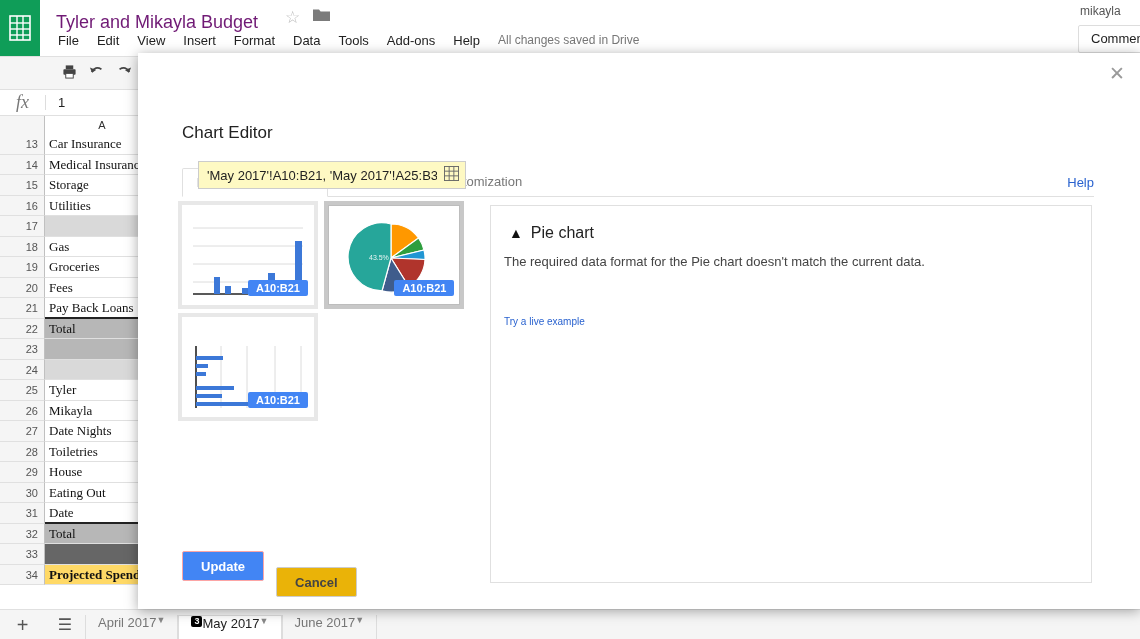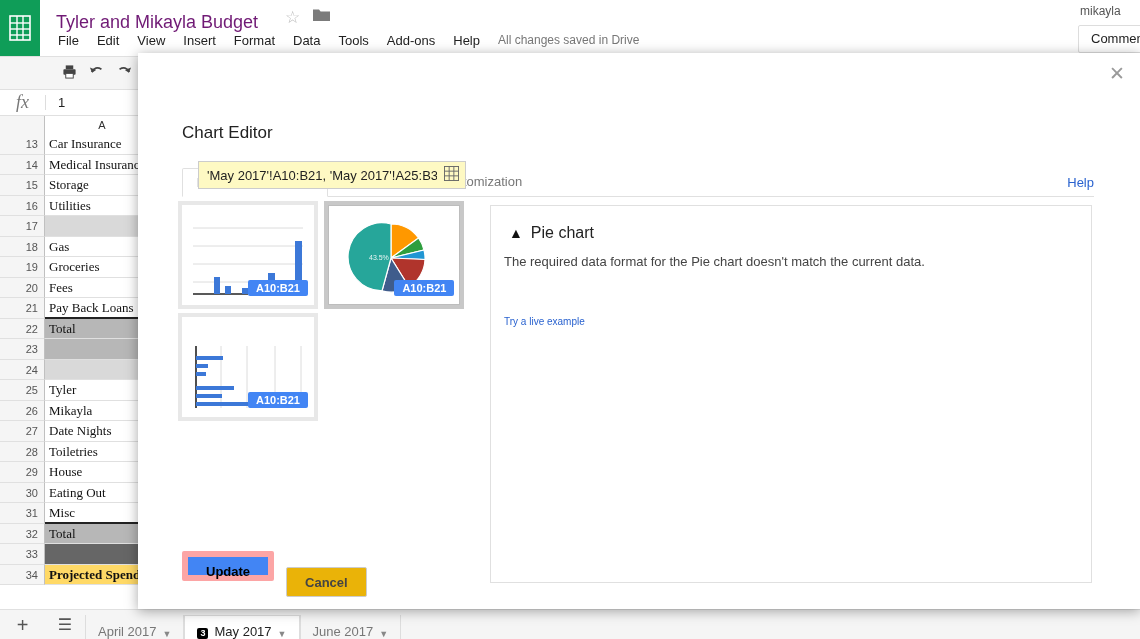--- a/index.html
+++ b/index.html
@@ -85,21 +85,21 @@
   .cellA.yellow { background:#FFD966; font-weight:bold; }
 
   
   .bottombar {
     position:absolute; left:0; bottom:0; width:1140px; height:30px;
     background:#f5f5f5; border-top:1px solid #e0e0e0; display:flex; align-items:flex-end;
   }
   .bb-plus { width:45px; text-align:center; font-size:20px; color:#555; line-height:28px; }
   .bb-menu { width:40px; text-align:center; font-size:16px; color:#555; line-height:28px; }
   .sheet-tab {
-    height:24px; padding:0 12px; display:flex; align-items:flex-end; gap:6px;
+    height:24px; padding:0 12px; display:flex; align-items:flex-start; 
     font-size:13px; color:#777; border-left:1px solid #ddd; border-right:1px solid #ddd;
     white-space:nowrap;
   }
   .sheet-tab.active { background:#fff; color:#222; border-top:1px solid #ddd; }
   .tab-caret { font-size:9px; color:#888; }
   .cmt-badge {
     background:#000; color:#fff; font-size:9px; font-weight:bold;
     border-radius:2px; padding:1px 3px; line-height:1;
   }
 
@@ -159,21 +159,21 @@
   .warn-tri { font-size:14px; color:#111; }
   .pv-p1 { position:absolute; left:13px; top:48px; width:578px; font-size:13px; color:#444; }
   .pv-p2 { position:absolute; left:13px; top:75px; width:578px; font-size:13px; color:#444; line-height:16px; }
   .pv-link { position:absolute; left:13px; top:110px; font-size:10px; color:#2962cf; }
 
   .btn-row { position:absolute; left:44px; top:498px; display:flex; gap:12px; }
   .btn {
     height:30px; padding:0 18px; font-size:13px; font-weight:bold;
     border-radius:2px; line-height:30px; white-space:nowrap;
   }
-  .btn-primary { background:#4285F4; color:#000000; border:6px solid #fca5a5; }
+  .btn-primary { background:#4285F4; color:#ffffff; border:1px solid #fca5a5; }
   .btn-default { background:#eab308; color:#444; border:1px solid #ccc;margin-top:16px; }
 </style>
 </head>
 <body>
 
 <div id="app">
 
   <div class="sheets-logo">
     <svg width="22" height="26" viewBox="0 0 22 26" aria-hidden="true">
       <rect x="1" y="1" width="20" height="24" fill="none" stroke="#fff" stroke-width="1.6"></rect>
@@ -310,21 +310,21 @@
         <div class="row" style="top: 346px;">
           <div class="rownum">29</div>
           <div class="cellA">House</div>
         </div>
         <div class="row" style="top: 366.5px;">
           <div class="rownum">30</div>
           <div class="cellA">Eating Out</div>
         </div>
         <div class="row" style="top: 387px;">
           <div class="rownum">31</div>
-          <div class="cellA sel-bot">Misc</div>
+          <div class="cellA sel-bot">Date</div>
         </div>
         <div class="row" style="top: 407.5px;">
           <div class="rownum">32</div>
           <div class="cellA gray">Total</div>
         </div>
         <div class="row" style="top: 428px;">
           <div class="rownum">33</div>
           <div class="cellA darkgray"></div>
         </div>
         <div class="row" style="top: 448.5px;">

